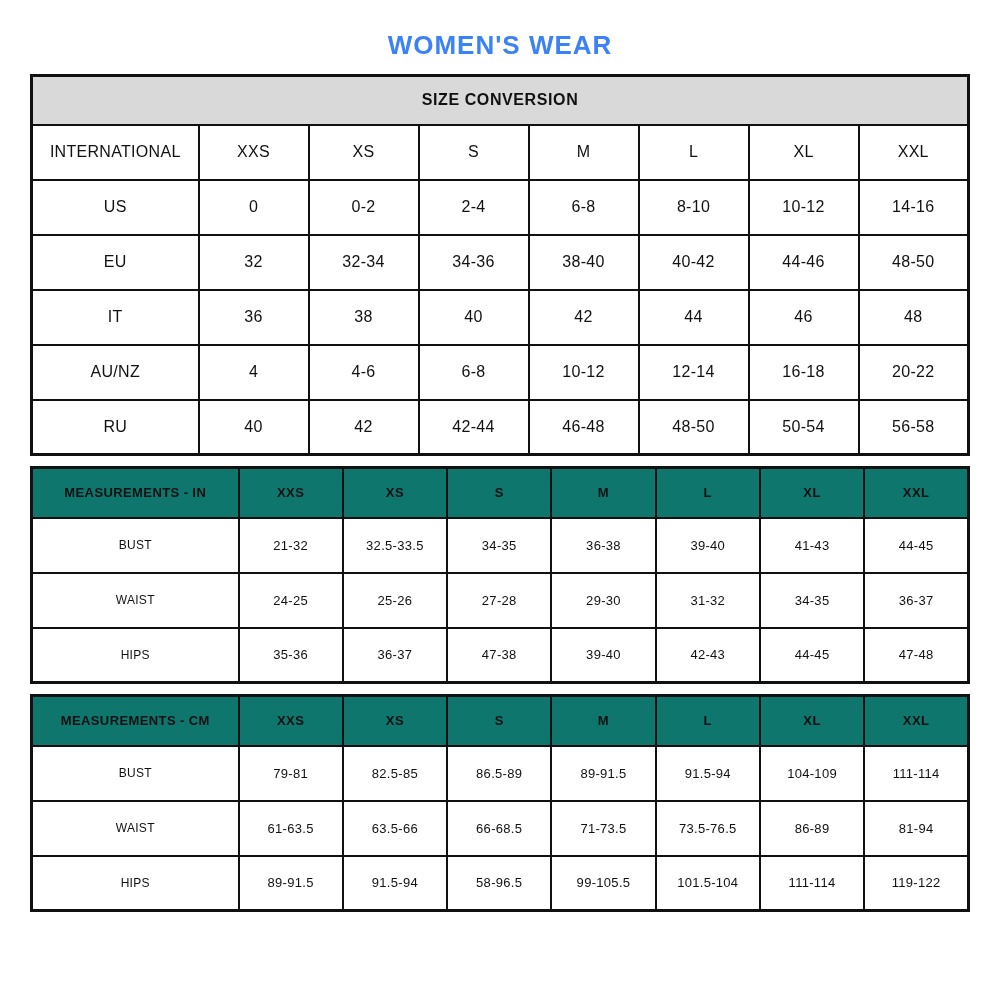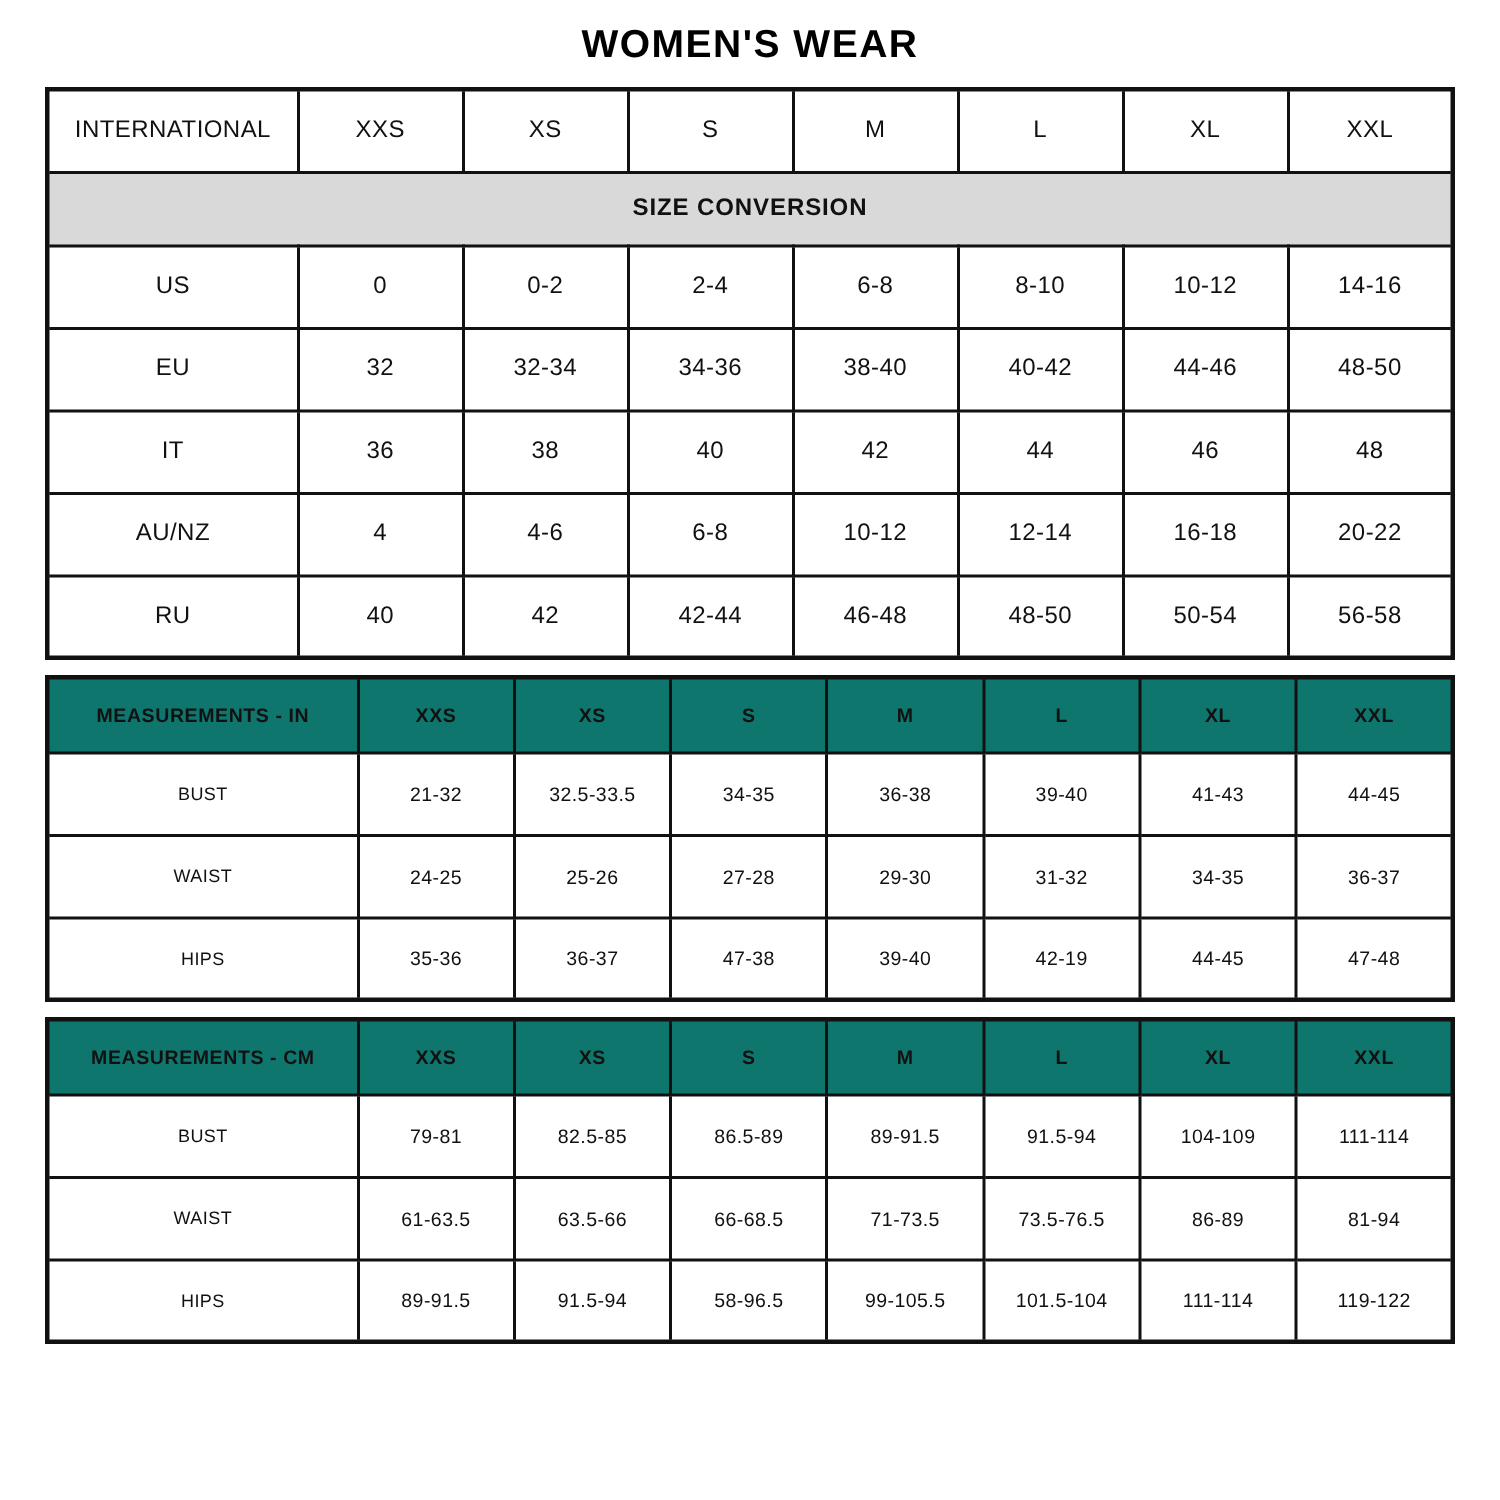--- a/index.html
+++ b/index.html
@@ -9,21 +9,22 @@
     font-family: "Liberation Sans", "DejaVu Sans", sans-serif;
     color: #111111;
   }
   .page { padding: 14px 30px 0 30px; }
   .title {
     text-align: center;
     font-size: 26px;
     font-weight: 700;
     letter-spacing: 1px;
     margin-bottom: 13px;
-    color: #000000;
+    color: #3b82f6;
+    margin-top: 16px;
   }
   table.t {
     width: 940px;
     table-layout: fixed;
     border-collapse: collapse;
     border: 3px solid #111111;
     margin-bottom: 10px;
   }
   table.t td {
     border: 2px solid #111111;
@@ -61,31 +62,31 @@
 
   <div class="title">WOMEN'S WEAR</div>
 
   <table class="t t1">
     <colgroup>
         <col class="c0">
         <col span="7">
       </colgroup>
     <tbody>
         <tr>
+      <td colspan="8" class="banner">SIZE CONVERSION</td>
+    </tr>
+    <tr>
       <td>INTERNATIONAL</td>
       <td>XXS</td>
       <td>XS</td>
       <td>S</td>
       <td>M</td>
       <td>L</td>
       <td>XL</td>
       <td>XXL</td>
-    </tr>
-    <tr>
-      <td colspan="8" class="banner">SIZE CONVERSION</td>
     </tr>
     <tr>
       <td>US</td>
       <td>0</td>
       <td>0-2</td>
       <td>2-4</td>
       <td>6-8</td>
       <td>8-10</td>
       <td>10-12</td>
       <td>14-16</td>
@@ -168,21 +169,21 @@
       <td>31-32</td>
       <td>34-35</td>
       <td>36-37</td>
     </tr>
     <tr>
       <td class="lbl">HIPS</td>
       <td>35-36</td>
       <td>36-37</td>
       <td>47-38</td>
       <td>39-40</td>
-      <td>42-19</td>
+      <td>42-43</td>
       <td>44-45</td>
       <td>47-48</td>
     </tr>
   </tbody>
     </table>
 
   <table class="t tm">
     <colgroup>
         <col class="c0">
         <col span="7">

